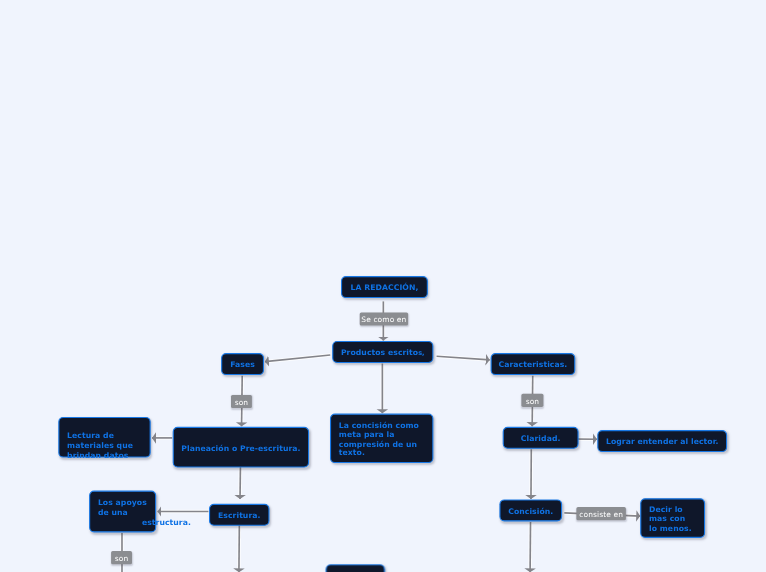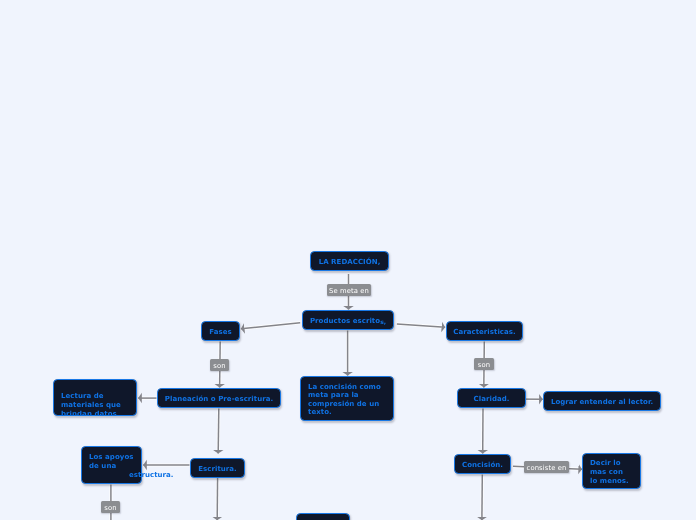--- a/index.html
+++ b/index.html
@@ -100,21 +100,21 @@
 
   <div class="node lft" style="left:300px;top:376px;width:94px;height:45px;">
     <span class="t">
         <span style="display: block;">La concisión como</span>
         <span style="display: block;">meta para la</span>
         <span style="display: block;">compresión de un</span>
         <span style="display: block;">texto.</span>
       </span>
   </div>
 
-  <div class="node ctr" style="left:157px;top:388px;width:124px;height:20px;">
+  <div class="node ctr" style="left:157px;top:388px;width:124px;height:37px;">
     <span class="t">Planeación o Pre-escritura.</span>
   </div>
 
   <div class="node lft" style="left:53px;top:379px;width:84px;height:37px;">
     <span class="t">
         <span style="display: block; margin-top: 13px;">Lectura de</span>
         <span style="display: block;">materiales que</span>
         <span style="display: block;">brindan datos</span>
       </span>
   </div>
@@ -147,21 +147,21 @@
     <span class="t">
         <span style="display: block;">Decir lo</span>
         <span style="display: block;">mas con</span>
         <span style="display: block;">lo menos.</span>
       </span>
   </div>
 
   <div class="node ctr" style="left:296px;top:513px;width:54px;height:20px;"></div>
 
   <div class="lbl" style="left:327px;top:284px;width:44px;height:12px;">
-    <span>Se meta en</span>
+    <span>Se como en</span>
   </div>
   <div class="lbl" style="left:210px;top:359px;width:19px;height:12px;">
     <span>son</span>
   </div>
   <div class="lbl" style="left:474px;top:358px;width:20px;height:12px;">
     <span>son</span>
   </div>
   <div class="lbl" style="left:101px;top:501px;width:19px;height:12px;">
     <span>son</span>
   </div>

